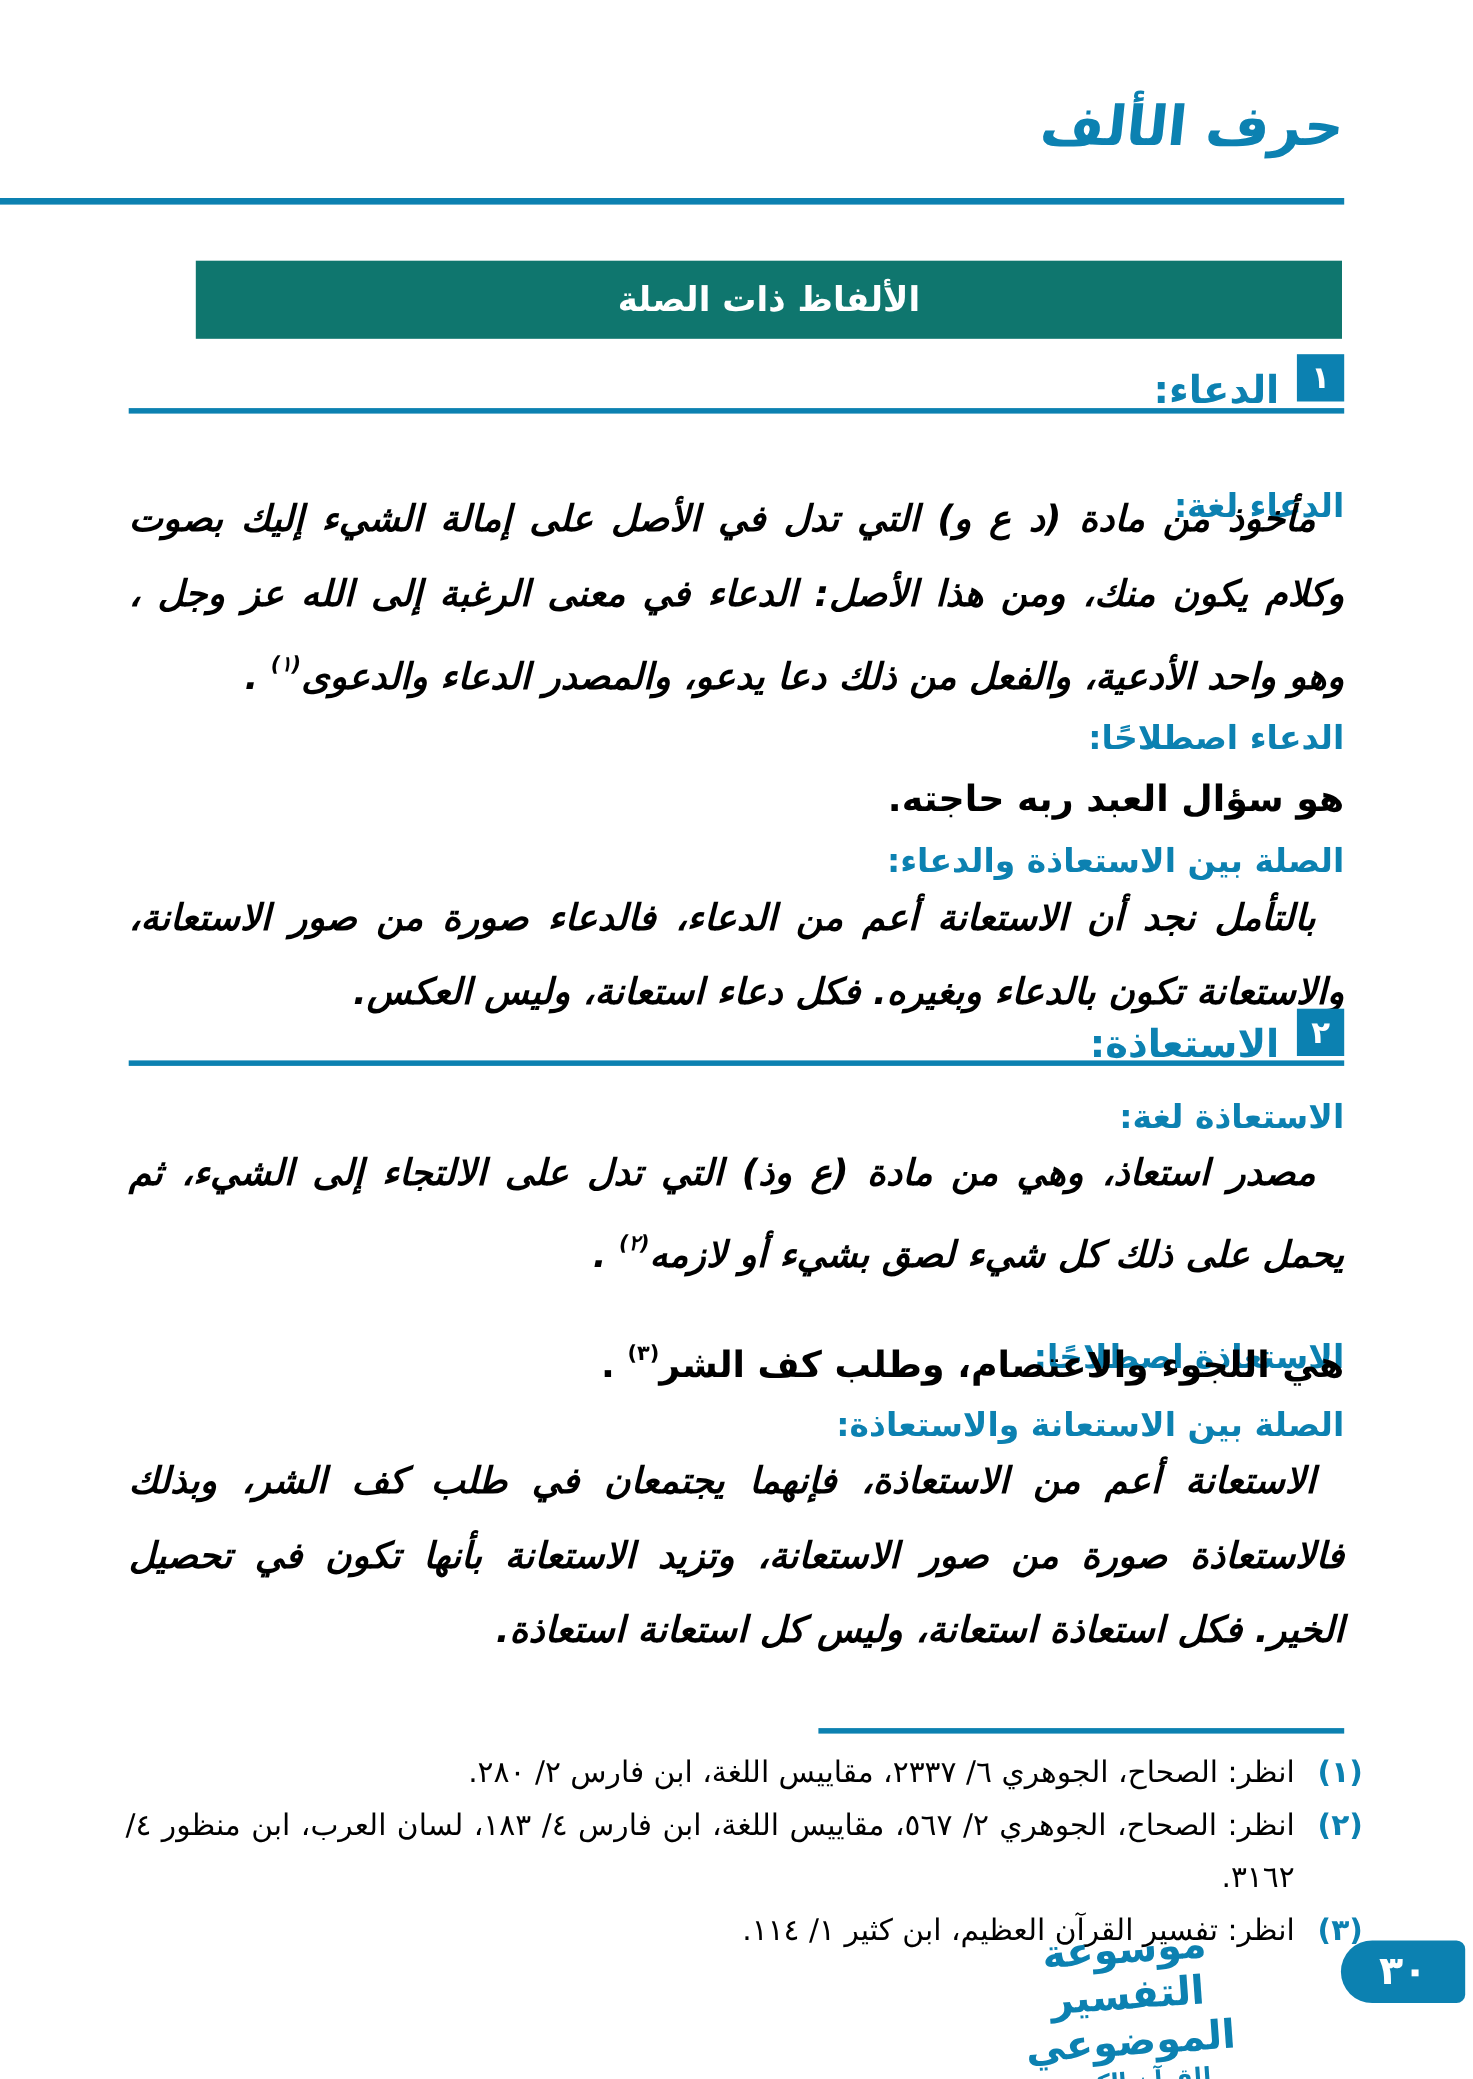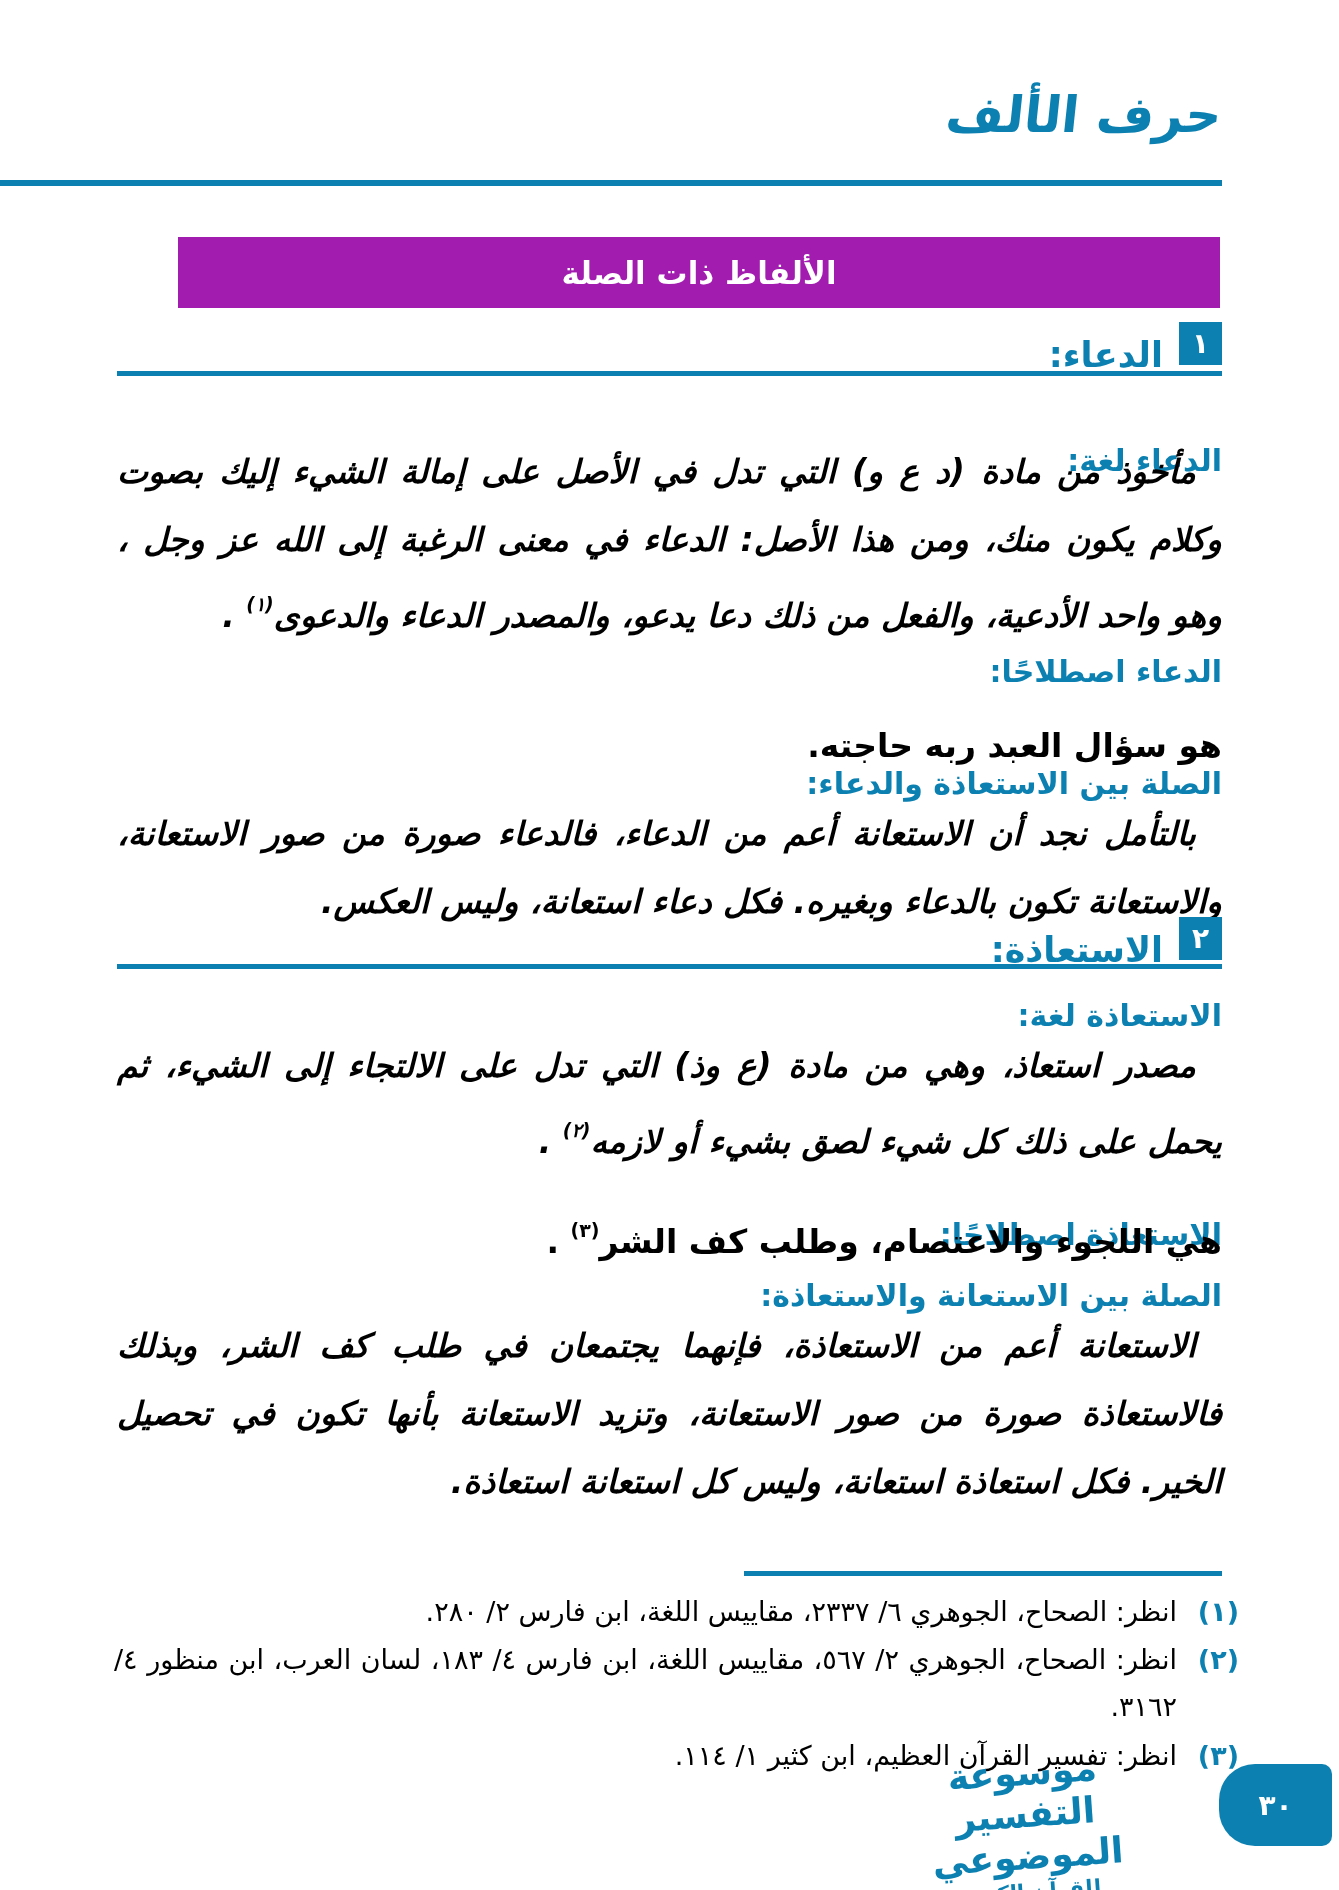--- a/index.html
+++ b/index.html
@@ -11,21 +11,21 @@
   
   .hdr-title{
     position:absolute;top:86px;right:117px;
     font-size:50px;font-weight:bold;color:#0C81B1;
     letter-spacing:-2px;transform:skewX(-6deg);
   }
   .hdr-rule{position:absolute;top:180px;left:0;width:1222px;height:6px;background:#0C81B1;}
   
   .banner{
     position:absolute;top:237px;right:119px;width:1042px;height:71px;
-    background:#a21caf;color:#ffffff;display:flex;align-items:center;justify-content:center;
+    background:#0f766e;color:#ffffff;display:flex;align-items:center;justify-content:center;
     font-size:31px;font-weight:bold;
   }
   
   .sec-head{position:absolute;right:117px;height:44px;display:flex;align-items:center;}
   .sec-head .numbox{
     width:43px;height:43px;background:#0C81B1;color:#fff;
     display:flex;align-items:center;justify-content:center;
     font-size:28px;font-weight:bold;margin-left:16px;
   }
   .sec-head .sec-title{font-size:35px;font-weight:bold;color:#0C81B1;margin-top:24px;}
@@ -48,24 +48,24 @@
   .fn .fn-marker{flex:0 0 62px;color:#0C81B1;font-weight:bold;}
   .fn .fn-text{flex:1;text-align:justify;}
   
   .logo{
     position:absolute;top:1752px;right:168px;width:290px;text-align:center;color:#0C81B1;
     transform:rotate(-4deg);
   }
   .logo .l1{font-size:36px;font-weight:bold;letter-spacing:-2px;line-height:42px;}
   .logo .l2{font-size:21px;font-weight:bold;line-height:28px;}
   .page-pill{
-    position:absolute;top:1764px;right:7px;width:113px;height:82px;
+    position:absolute;top:1764px;right:7px;width:113px;height:57px;
     background:#0C81B1;color:#ffffff;border-radius:36px 10px 10px 36px;
     display:flex;align-items:center;justify-content:center;
-    font-size:28px;font-weight:bold;
+    font-size:36px;font-weight:bold;
   }
 </style>
 </head>
 <body>
 
 <div class="hdr-title">حرف الألف</div>
 <div class="hdr-rule"></div>
 
 <div class="banner">
   <span>الألفاظ ذات الصلة</span>
@@ -75,21 +75,21 @@
   <span class="numbox">١</span>
   <span class="sec-title">الدعاء:</span>
 </div>
 <div class="sec-rule" style="top:371px;"></div>
 
 <div class="blk sub" style="top:398px;margin-top:41px;">الدعاء لغة:</div>
 <div class="blk para indent" style="top:438px;">
   <span>مأخوذ من مادة (د ع و) التي تدل في الأصل على إمالة الشيء إليك بصوت وكلام يكون منك، ومن هذا الأصل: الدعاء في معنى الرغبة إلى الله عز وجل ، وهو واحد الأدعية، والفعل من ذلك دعا يدعو، والمصدر الدعاء والدعوى</span><sup>(١)</sup><span> .</span>
 </div>
 <div class="blk sub" style="top:650px;">الدعاء اصطلاحًا:</div>
-<div class="blk para" style="top:712px;">هو سؤال العبد ربه حاجته.</div>
+<div class="blk para" style="top:692px;">هو سؤال العبد ربه حاجته.</div>
 <div class="blk sub" style="top:762px;">الصلة بين الاستعاذة والدعاء:</div>
 <div class="blk para indent" style="top:800px;">بالتأمل نجد أن الاستعانة أعم من الدعاء، فالدعاء صورة من صور الاستعانة، والاستعانة تكون بالدعاء وبغيره. فكل دعاء استعانة، وليس العكس.</div>
 
 <div class="sec-head" style="top:916px;">
   <span class="numbox">٢</span>
   <span class="sec-title">الاستعاذة:</span>
 </div>
 <div class="sec-rule" style="top:964px;"></div>
 
 <div class="blk sub" style="top:994px;">الاستعاذة لغة:</div>

